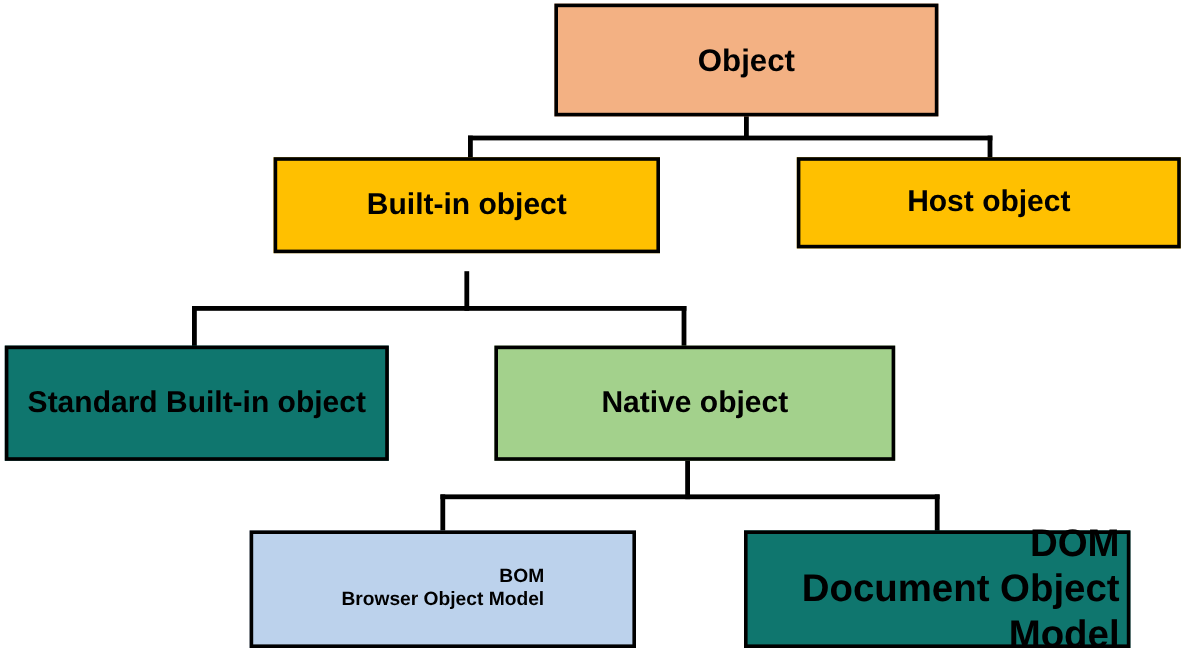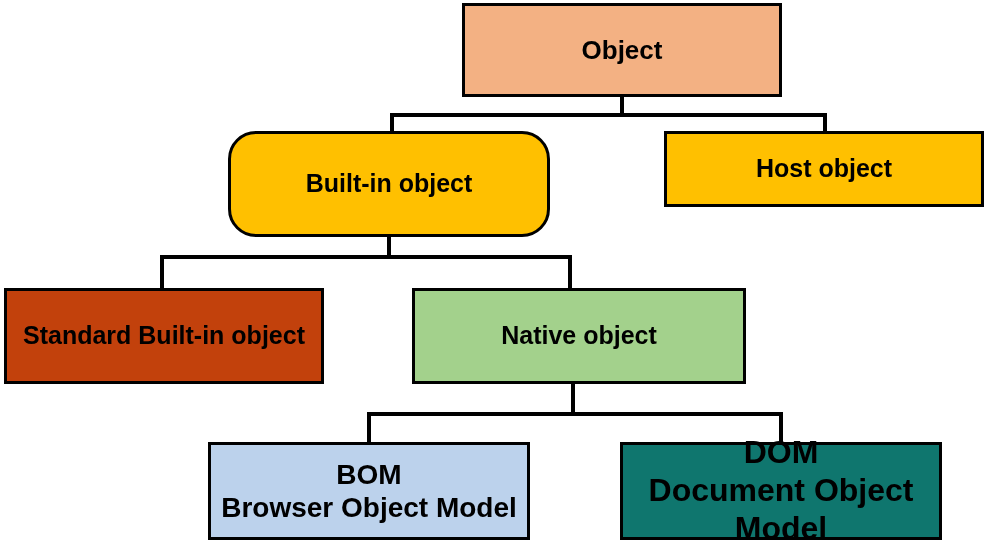--- a/index.html
+++ b/index.html
@@ -17,21 +17,21 @@
     background: #ffffff;
     overflow: hidden;
   }
   .node {
     position: absolute;
     box-sizing: border-box;
     border: 3px solid #000000;
     display: flex;
     align-items: center;
     justify-content: center;
-    text-align: center;
+    text-align: right;
     color: #000000;
     font-weight: bold;
     line-height: 1.18;
     z-index: 2;
   }
   .node-label {
     display: block;
     white-space: pre-line;
     padding: 0 6px;
   }
@@ -45,48 +45,47 @@
 
   
   #node-object {
     left: 462px; top: 3px; width: 320px; height: 94px;
     background: #F3B183;
     font-size: 26px;
   }
 
   
   #node-built-in {
-    left: 228px; top: 131px; width: 322px; height: 106px;
+    left: 228px; top: 131px; width: 322px; height: 80px;
     background: #FFC000;
     font-size: 25px;
-    border-radius: 28px;
   }
   #node-host {
     left: 664px; top: 131px; width: 320px; height: 76px;
     background: #FFC000;
     font-size: 25px;
   }
 
   
   #node-standard-built-in {
     left: 4px; top: 288px; width: 320px; height: 96px;
-    background: #c2410c;
+    background: #0f766e;
     font-size: 25px;
   }
   #node-native {
     left: 412px; top: 288px; width: 334px; height: 96px;
     background: #A3D18C;
     font-size: 25px;
   }
 
   
   #node-bom {
     left: 208px; top: 442px; width: 322px; height: 98px;
     background: #BCD2EC;
-    font-size: 28px;
+    font-size: 16px;
   }
   #node-dom {
     left: 620px; top: 442px; width: 322px; height: 98px;
     background: #0f766e;
     font-size: 32px;
   }
 
   
   #conn-root-stem   { left: 620px; top: 96px;  width: 4px; height: 19px; }
   #conn-root-bus    { left: 390px; top: 113px; width: 437px; height: 4px; }

